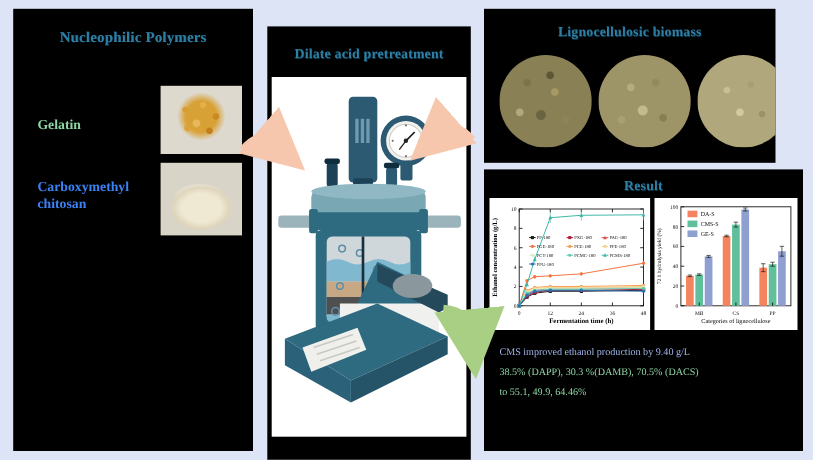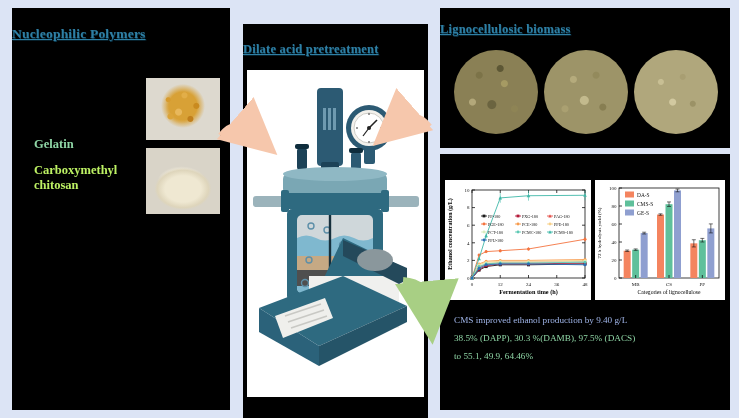--- a/index.html
+++ b/index.html
@@ -11,32 +11,31 @@
     position:relative;
   }
   .stage{position:relative;width:739px;height:418px;}
 
   
   .panel{position:absolute;background:#000;overflow:hidden;}
 
   
   #panel-polymers{left:12px;top:8px;width:218px;height:402px;}
   .panel-title{
-    position:absolute;width:100%;text-align:left;
+    position:absolute;width:100%;text-align:center;
     font-weight:bold;color:#2e7ea3;
     text-shadow:0.5px 0.5px 0 #0b3d54;
     letter-spacing:0.2px;
-    text-decoration:underline;
   }
   #title-polymers{top:18px;font-size:13.5px;color:#2f7fa4;}
   .poly-label{
     position:absolute;font-weight:bold;font-size:12.5px;line-height:15px;
   }
-  #label-gelatin{left:22px;top:98px;color:#8fd6a6;margin-top:31px;}
-  #label-cmc{left:22px;top:155px;color:#bef264;width:110px;}
+  #label-gelatin{left:22px;top:98px;color:#8fd6a6;}
+  #label-cmc{left:22px;top:155px;color:#3b82f6;width:110px;}
 
   .photo{position:absolute;overflow:hidden;}
   
   #photo-gelatin{
     left:134px;top:70px;width:74px;height:62px;
     background:
       radial-gradient(circle at 30% 35%, #d79b2e 2px, transparent 3px),
       radial-gradient(circle at 52% 28%, #e2ae48 2.5px, transparent 3.5px),
       radial-gradient(circle at 68% 45%, #c98a1f 2.5px, transparent 3.5px),
       radial-gradient(circle at 44% 55%, #e8b85c 3px, transparent 4px),
@@ -56,21 +55,21 @@
   }
 
   
   #panel-pretreatment{left:243px;top:24px;width:185px;height:402px;}
   #title-pretreat{top:18px;font-size:12.5px;color:#2f7fa4;}
   #reactor-canvas{
     position:absolute;left:4px;top:46px;width:177px;height:327px;background:#fff;
   }
 
   
-  #panel-biomass{left:440px;top:8px;width:290px;height:140px;}
+  #panel-biomass{left:440px;top:8px;width:265px;height:140px;}
   #title-biomass{top:14px;font-size:12.5px;color:#2f7fa4;}
   .biomass-disc{position:absolute;top:42px;width:84px;height:84px;border-radius:50%;}
   #biomass-1{left:14px;
     background:
       radial-gradient(circle at 30% 30%, #7c7348 3px, transparent 4px),
       radial-gradient(circle at 60% 40%, #a59a63 3px, transparent 4px),
       radial-gradient(circle at 45% 65%, #6b6440 4px, transparent 5px),
       radial-gradient(circle at 72% 70%, #8e8455 3px, transparent 4px),
       radial-gradient(circle at 22% 62%, #b3a87a 3px, transparent 4px),
       radial-gradient(circle at 55% 22%, #5d5735 3px, transparent 4px),
@@ -207,20 +206,21 @@
   </div>
 
   <div class="panel" id="panel-biomass">
     <div class="panel-title" id="title-biomass">Lignocellulosic biomass</div>
     <div class="biomass-disc" id="biomass-1"></div>
     <div class="biomass-disc" id="biomass-2"></div>
     <div class="biomass-disc" id="biomass-3"></div>
   </div>
 
   <div class="panel" id="panel-result">
+    <div class="panel-title" id="title-result">Result</div>
 
     <div class="result-charts">
 
       <div class="chart-box" id="chart-line-box">
         <svg id="svg-line" width="146" height="120" viewBox="0 0 146 120">
             <rect x="27" y="10" width="113" height="88" fill="#fff" stroke="#111" stroke-width="0.8"></rect>
             <line x1="27" y1="98" x2="27" y2="95" stroke="#111" stroke-width="0.8"></line>
             <line x1="27" y1="10" x2="27" y2="13" stroke="#111" stroke-width="0.8"></line>
             <text x="27" y="106" font-size="5" font-family="&quot;Liberation Serif&quot;, serif" text-anchor="middle" fill="#111">0</text>
             <line x1="55.25" y1="98" x2="55.25" y2="95" stroke="#111" stroke-width="0.8"></line>
@@ -486,21 +486,21 @@
               <text x="42" y="34.8" font-size="5.4" font-family="&quot;Liberation Serif&quot;, serif" text-anchor="start" fill="#111">GE-S</text>
             </g>
             <text x="74" y="114" font-size="5.6" font-family="&quot;Liberation Serif&quot;, serif" text-anchor="middle" fill="#000">Categories of lignocellulose</text>
             <text x="6" y="53" font-size="5" font-family="&quot;Liberation Serif&quot;, serif" text-anchor="middle" fill="#000" transform="rotate(-90 6 53)">72 h hydrolysis yield (%)</text>
           </svg>
       </div>
     </div>
 
     <div class="result-text">
       <div class="result-line" id="result-line-1">CMS improved ethanol production  by 9.40 g/L</div>
-      <div class="result-line result-green">38.5% (DAPP), 30.3 %(DAMB), 97.5% (DACS)</div>
+      <div class="result-line result-green">38.5% (DAPP), 30.3 %(DAMB), 70.5% (DACS)</div>
       <div class="result-line result-green">to 55.1, 49.9, 64.46%</div>
     </div>
   </div>
 
   <svg id="arrows">
     <defs>
       <marker id="peach-head" markerWidth="8" markerHeight="8" refX="3" refY="4" orient="auto">
         <path d="M0,0 L8,4 L0,8 Z" fill="#f6c7ac"></path>
       </marker>
       <marker id="green-head" markerWidth="8" markerHeight="8" refX="3" refY="4" orient="auto">

